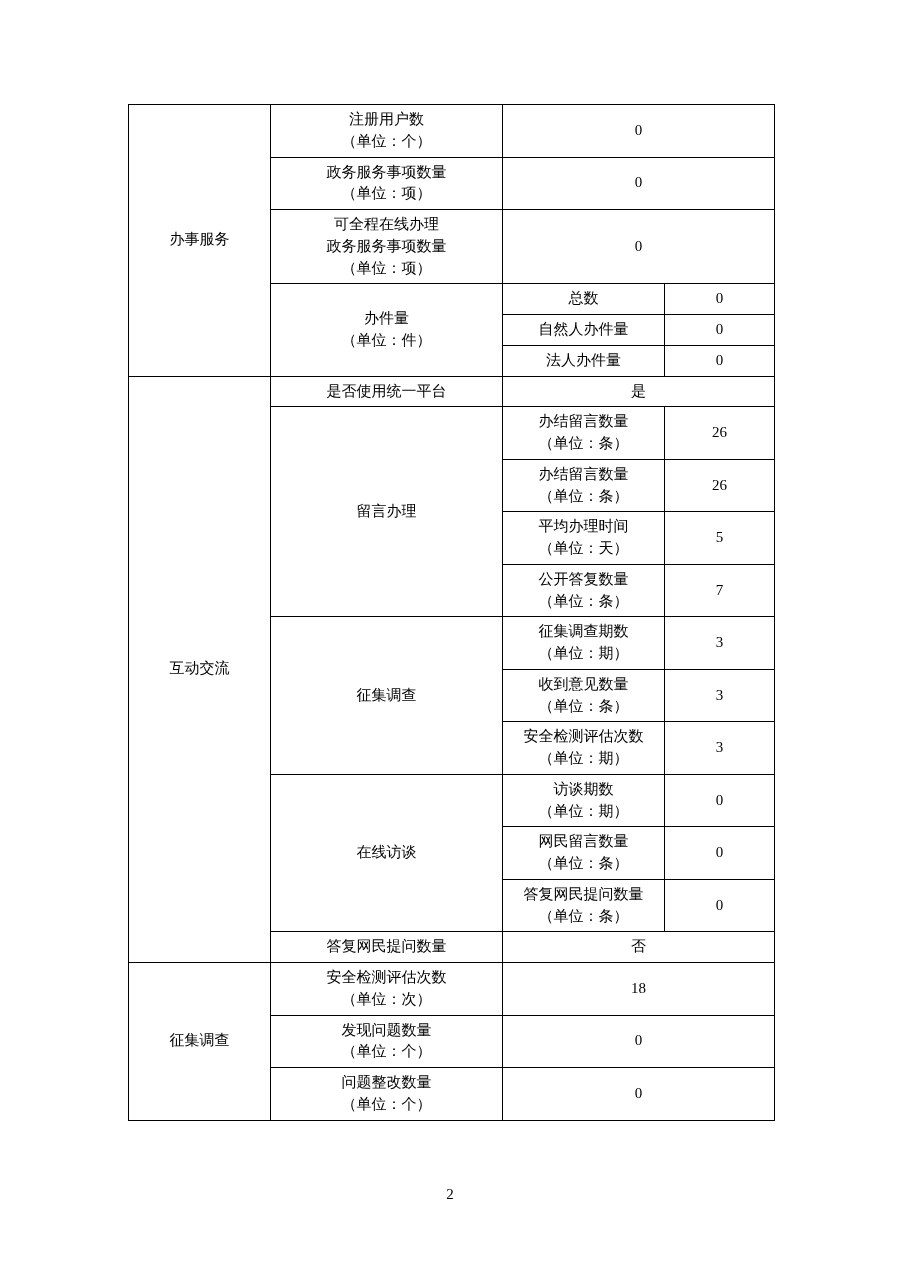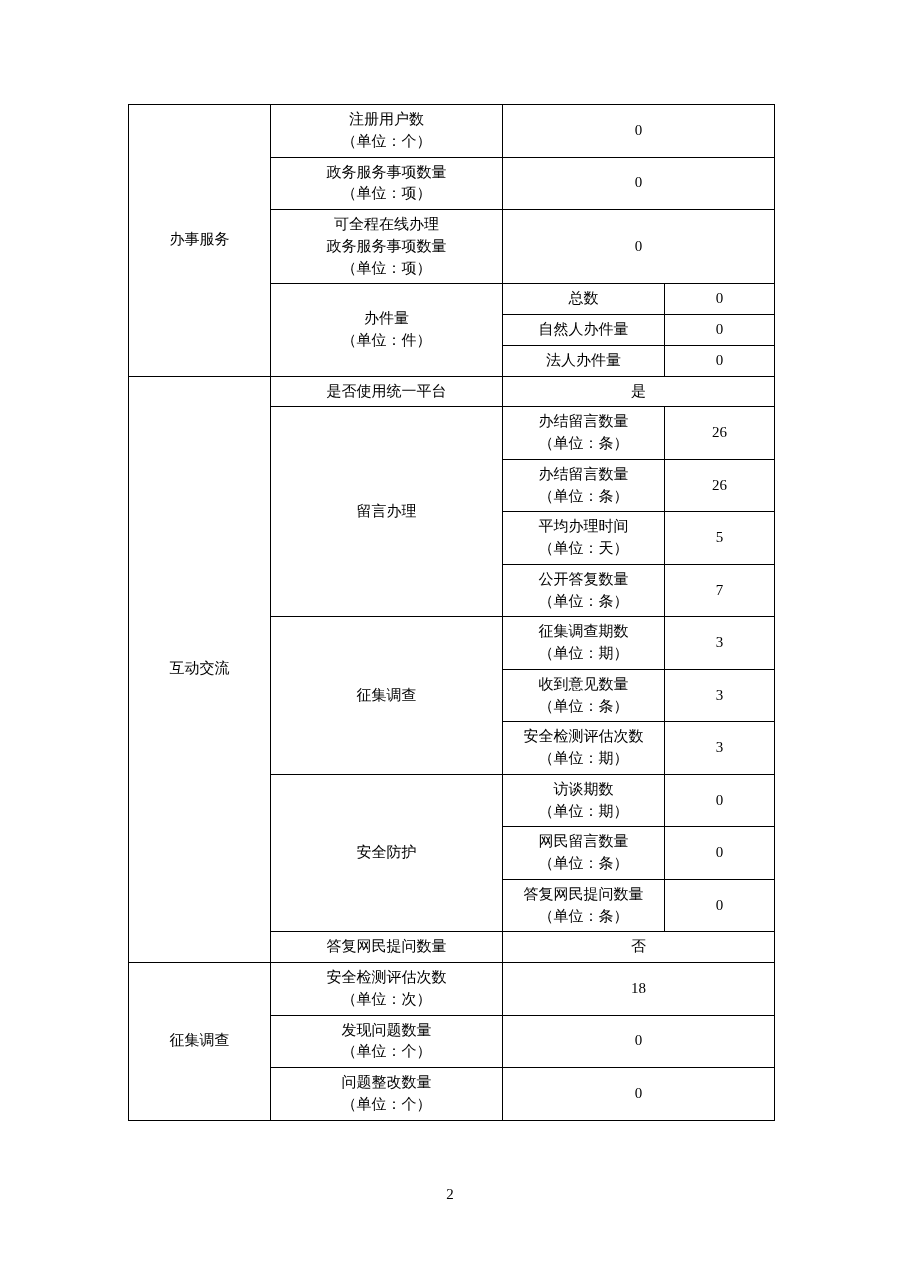--- a/index.html
+++ b/index.html
@@ -183,21 +183,21 @@
         </tr>
         <tr>
           <td class="sub two-line">
             <span>安全检测评估次数</span>
             <span class="unit">（单位：期）</span>
           </td>
           <td class="val">3</td>
         </tr>
 
         <tr>
-          <td class="item" rowspan="3">安全防护</td>
+          <td class="item" rowspan="3">在线访谈</td>
           <td class="sub two-line">
             <span>访谈期数</span>
             <span class="unit">（单位：期）</span>
           </td>
           <td class="val">0</td>
         </tr>
         <tr>
           <td class="sub two-line">
             <span>网民留言数量</span>
             <span class="unit">（单位：条）</span>

